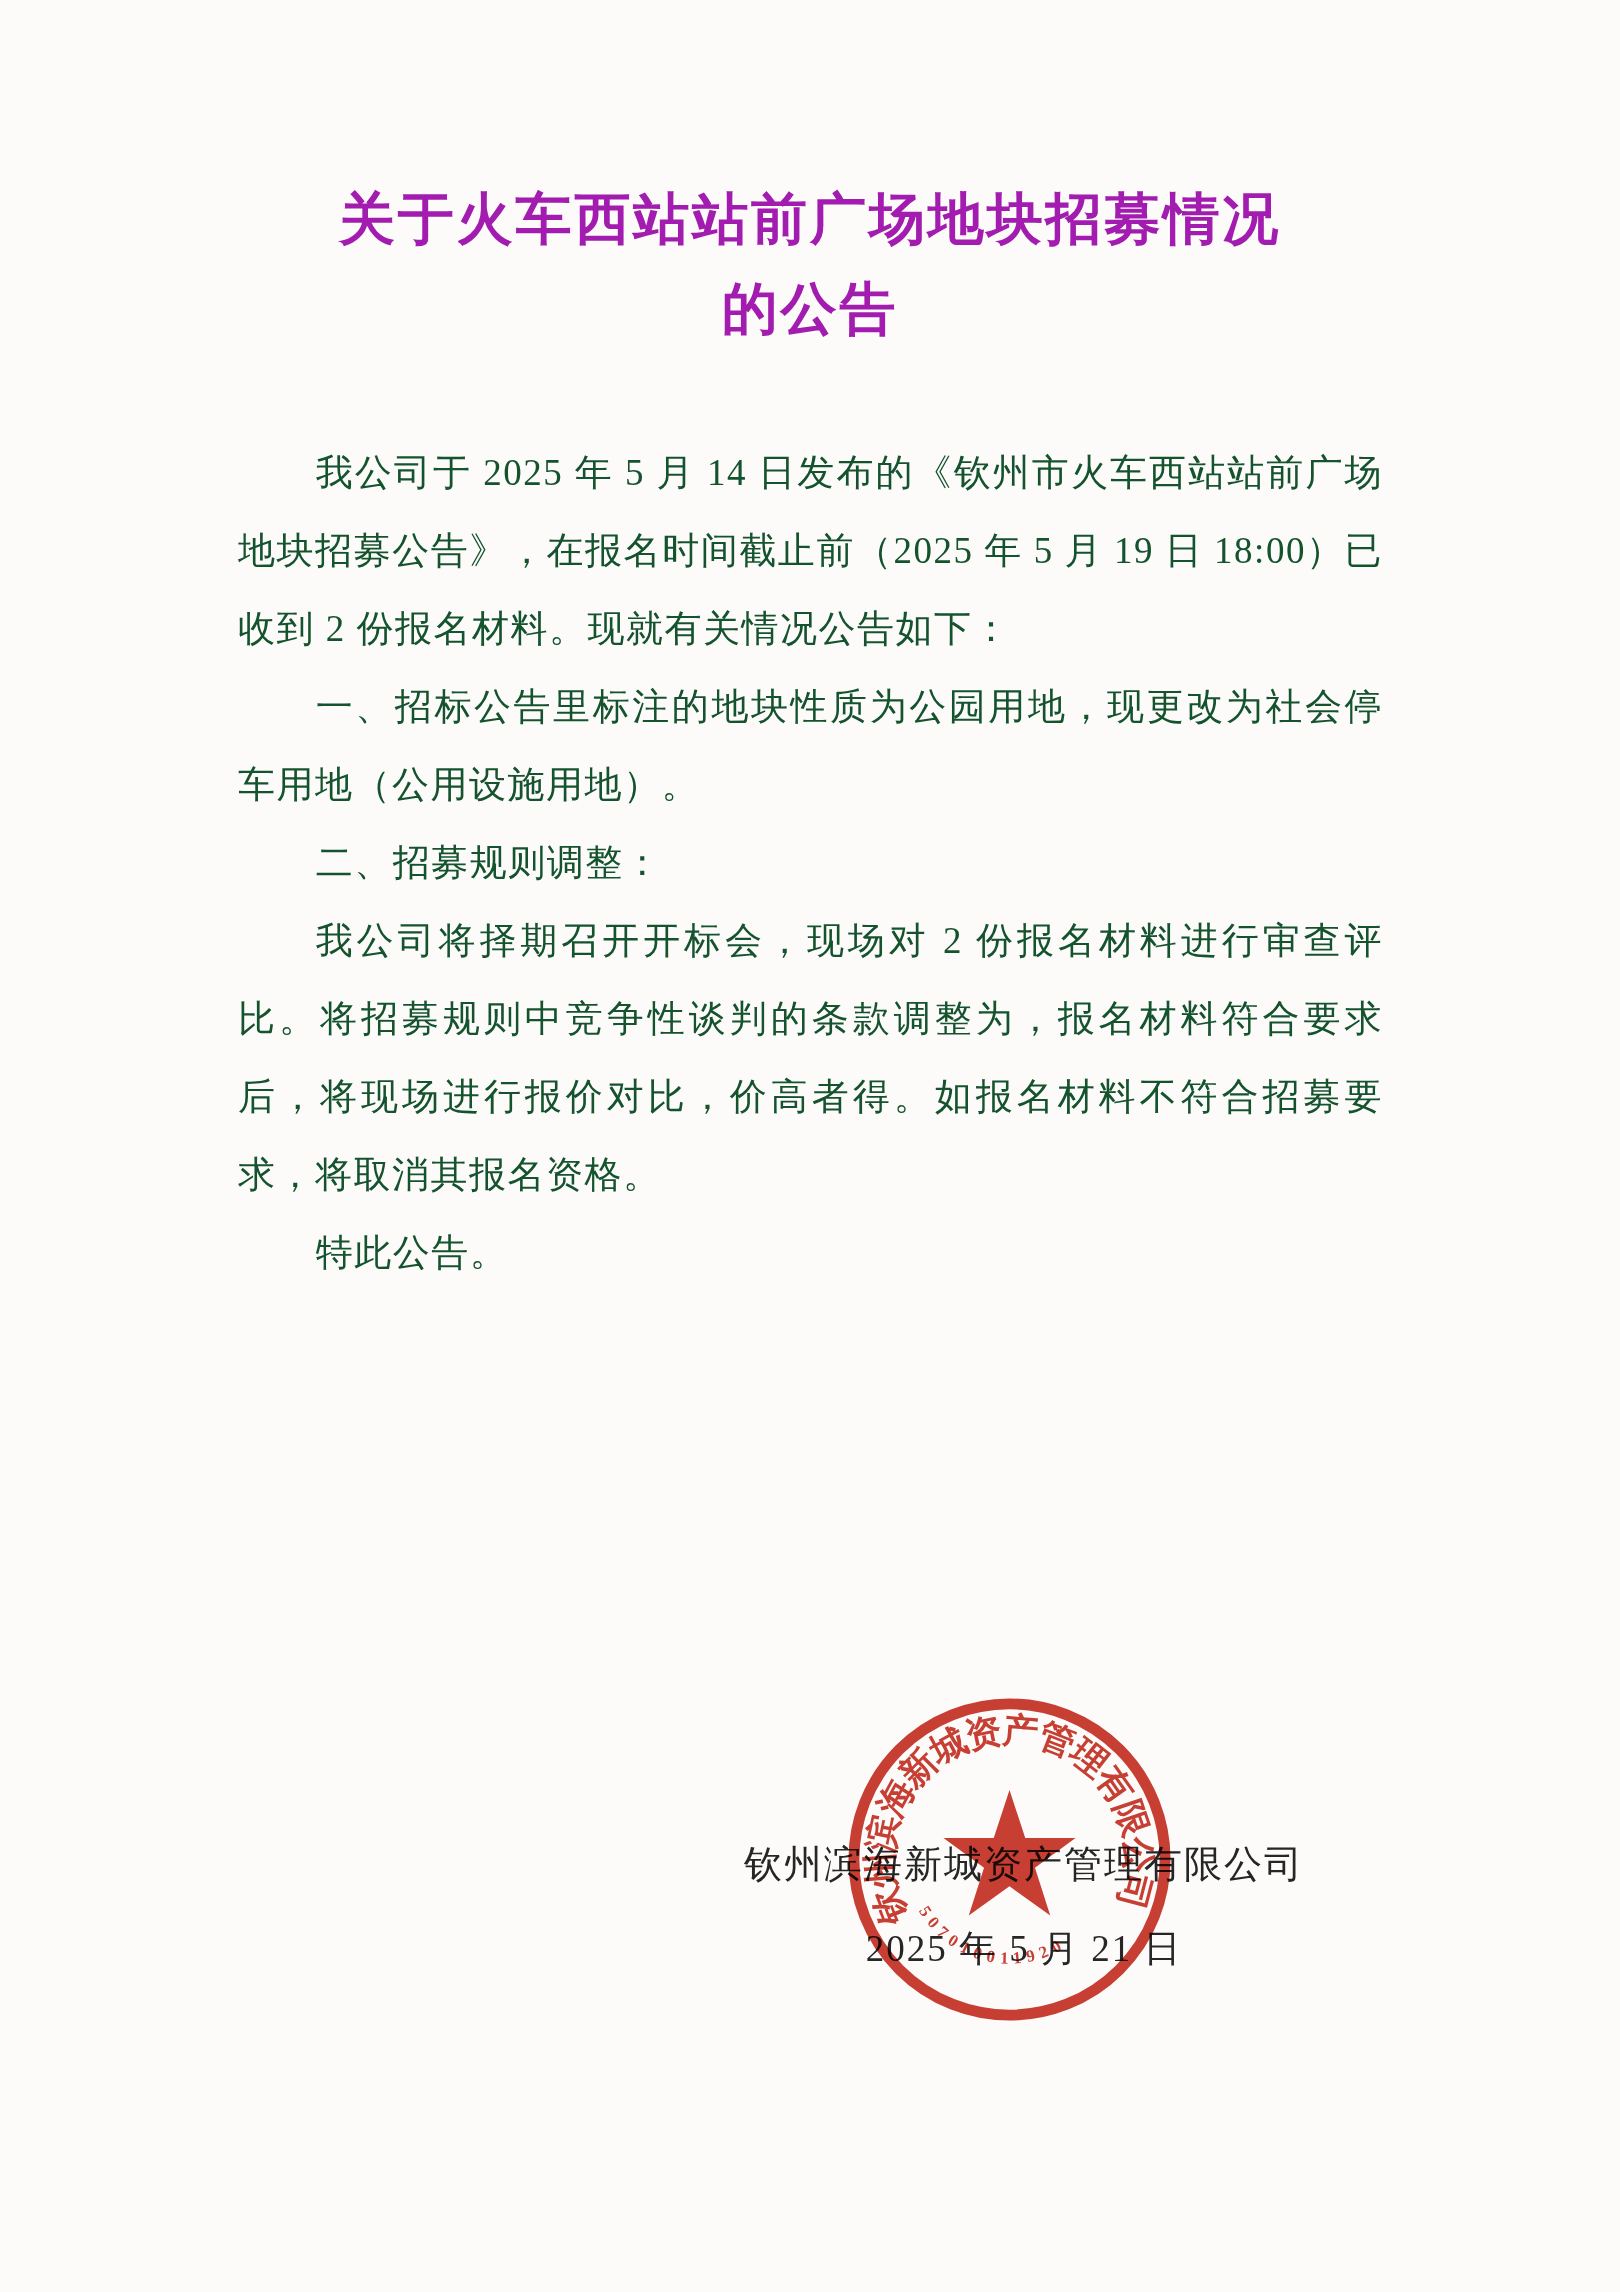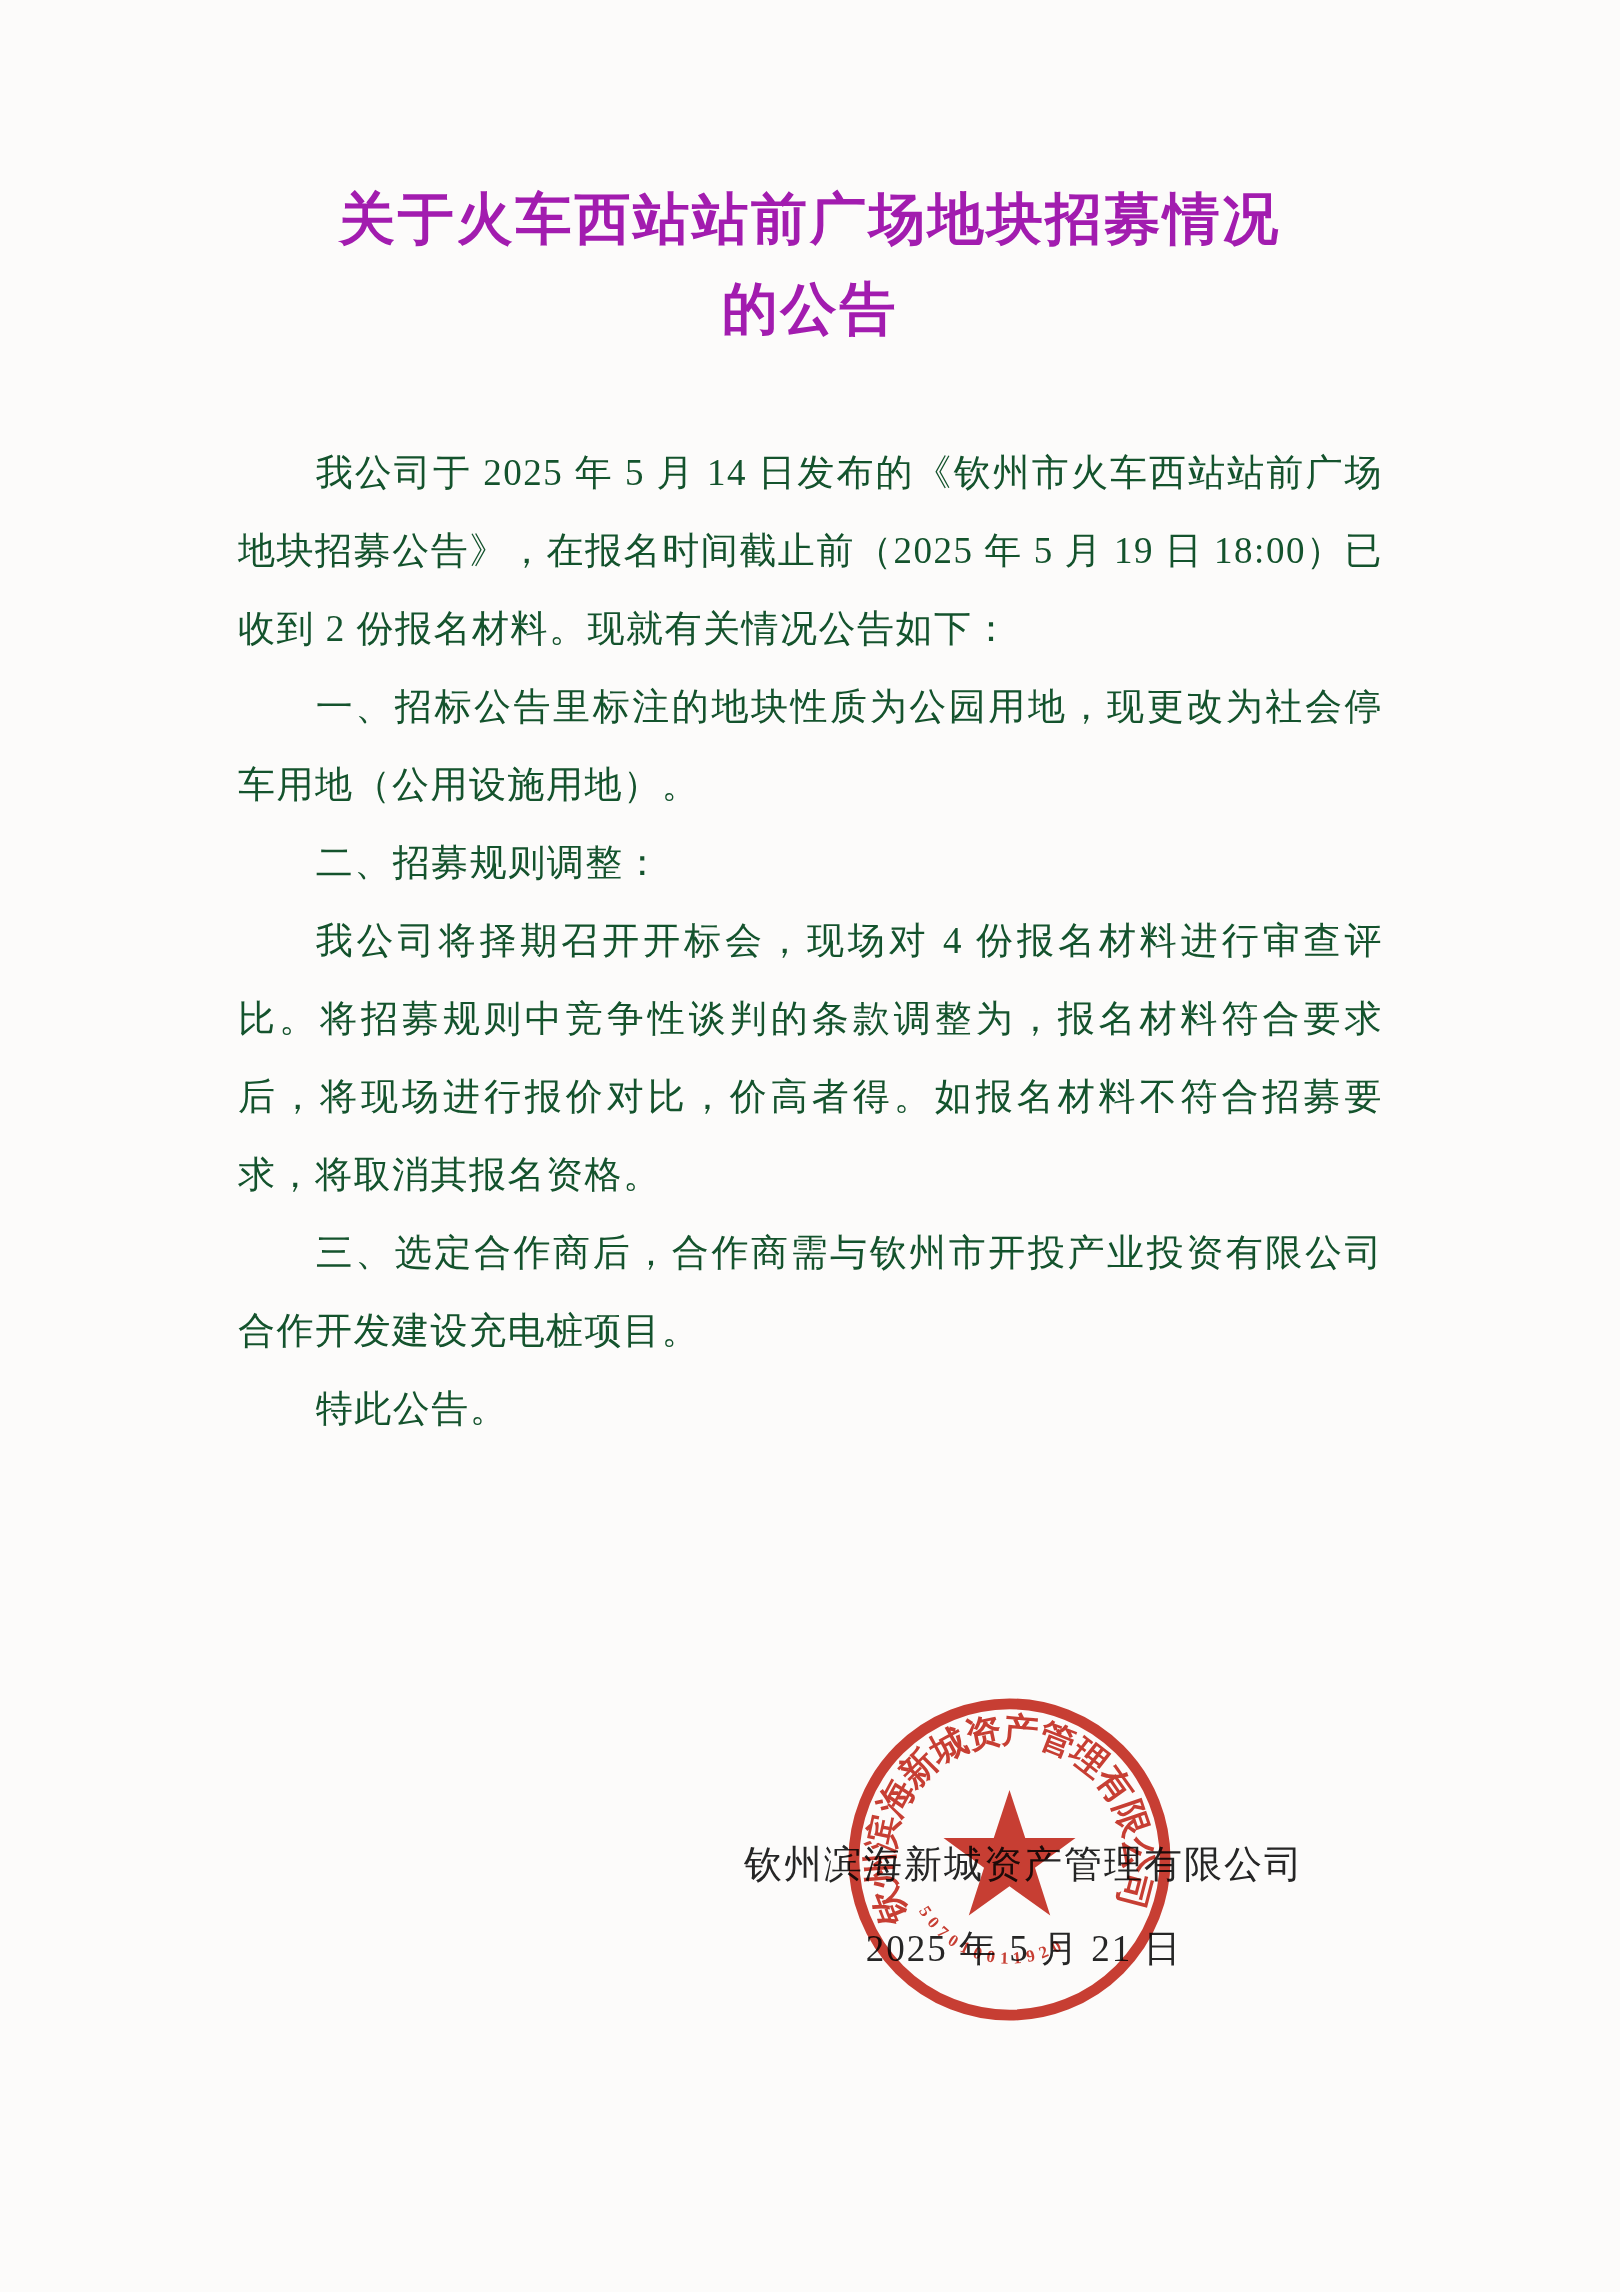--- a/index.html
+++ b/index.html
@@ -84,22 +84,21 @@
 
   <h1 class="title">
     <span>关于火车西站站前广场地块招募情况</span><br>
     <span>的公告</span>
   </h1>
 
   <div class="body-text">
     <p>我公司于 2025 年 5 月 14 日发布的《钦州市火车西站站前广场地块招募公告》，在报名时间截止前（2025 年 5 月 19 日 18:00）已收到 2 份报名材料。现就有关情况公告如下：</p>
     <p>一、招标公告里标注的地块性质为公园用地，现更改为社会停车用地（公用设施用地）。</p>
     <p>二、招募规则调整：</p>
-    <p>我公司将择期召开开标会，现场对 4 份报名材料进行审查评比。将招募规则中竞争性谈判的条款调整为，报名材料符合要求后，将现场进行报价对比，价高者得。如报名材料不符合招募要求，将取消其报名资格。</p>
-    <p>三、选定合作商后，合作商需与钦州市开投产业投资有限公司合作开发建设充电桩项目。</p>
+    <p>我公司将择期召开开标会，现场对 2 份报名材料进行审查评比。将招募规则中竞争性谈判的条款调整为，报名材料符合要求后，将现场进行报价对比，价高者得。如报名材料不符合招募要求，将取消其报名资格。</p>
     <p>特此公告。</p>
   </div>
 
   <div class="sign-block">
     <div class="sign-company">钦州滨海新城资产管理有限公司</div>
     <div class="sign-date">2025 年 5 月 21 日</div>
   </div>
 
   <svg class="seal" viewBox="0 0 340 340" xmlns="http://www.w3.org/2000/svg">
     <defs>

